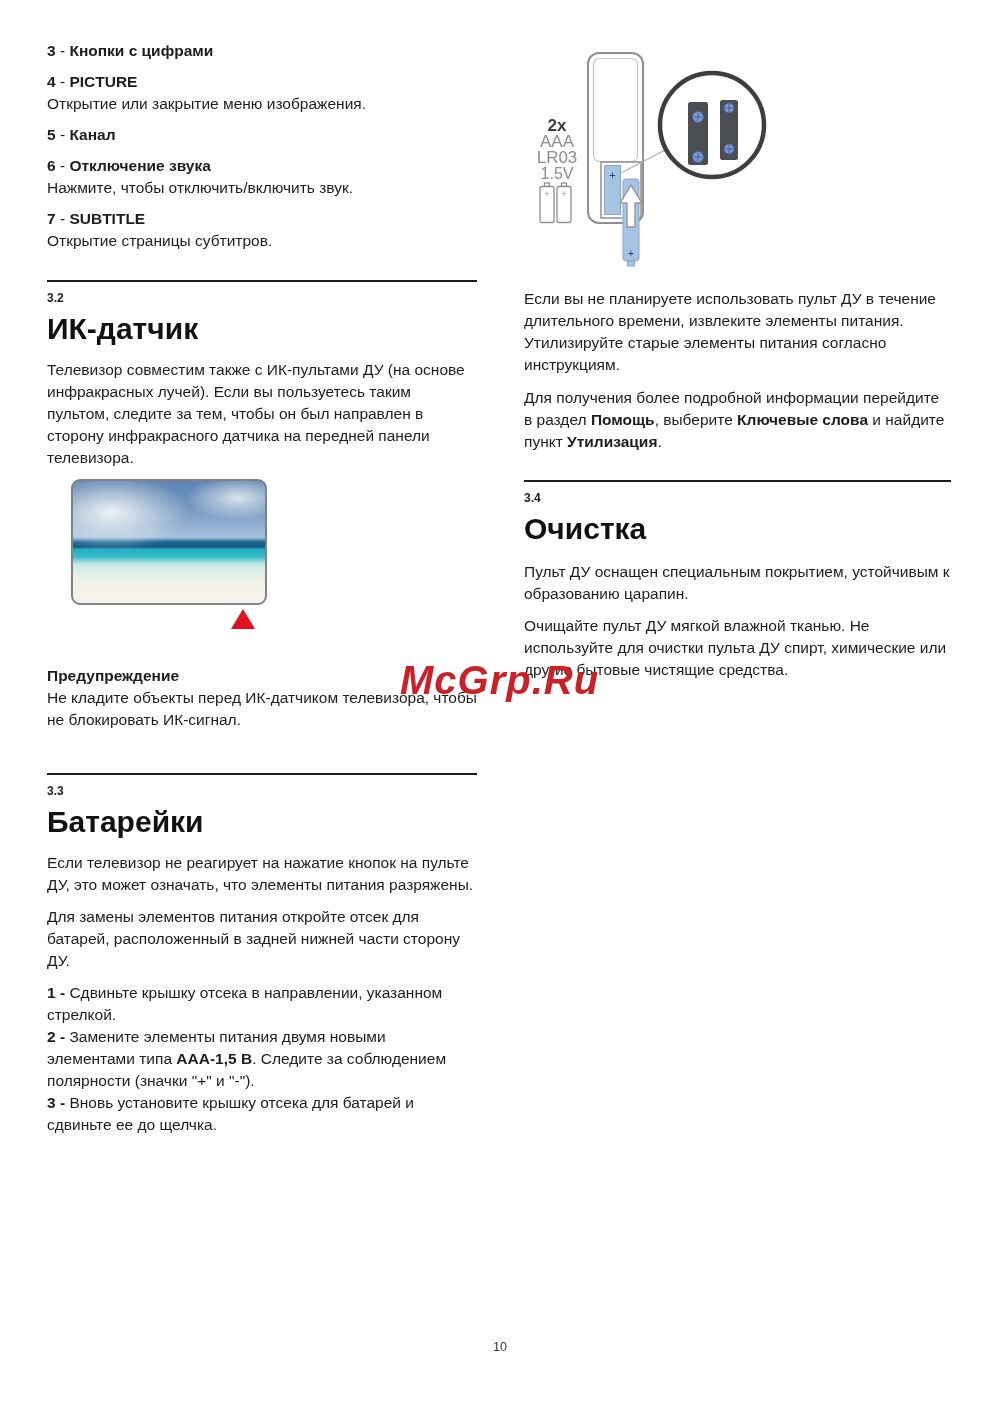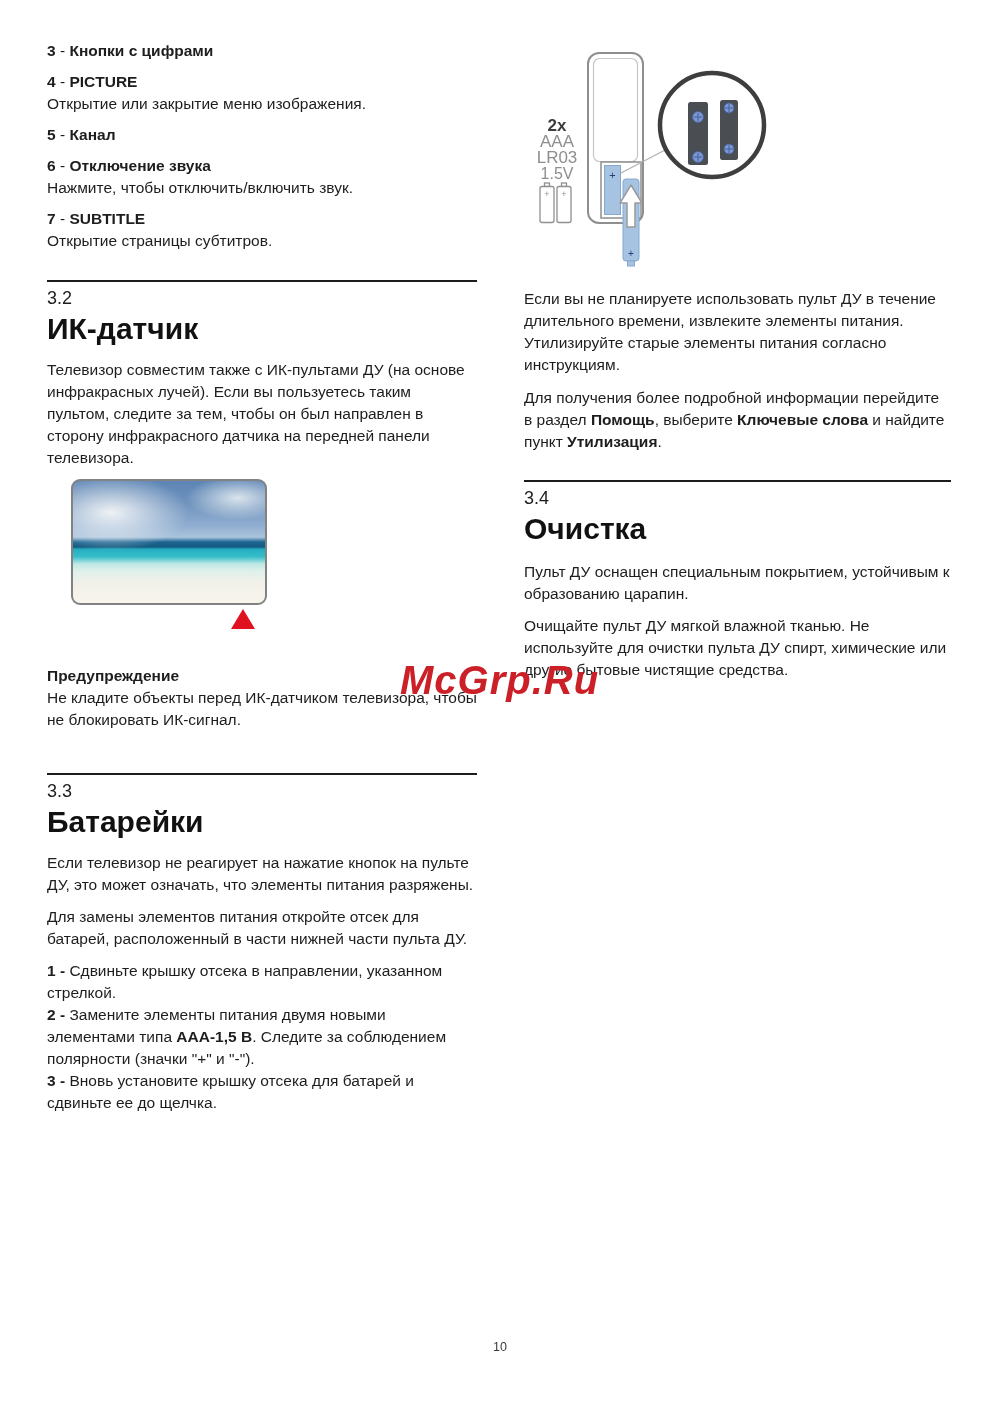--- a/index.html
+++ b/index.html
@@ -13,21 +13,21 @@
   .right-col{left:524px;width:427px;}
   p{margin:0;font-size:15.5px;line-height:22px;}
   b{font-weight:bold;}
   .item{margin-bottom:9px;}
   .item-head{font-weight:bold;}
   .item-head .sep{font-weight:normal;}
   .rule{border:none;border-top:2px solid #1c1c1c;height:0;margin:0;}
   .rule-ir{margin-top:28px;}
   .rule-bat{margin-top:42px;}
   .rule-clean{margin-top:27px;}
-  .sec-num{font-size:18px;margin-top:5px;}
+  .sec-num{font-size:12px;margin-top:5px;font-weight:bold;}
   h2.sec-title{font-size:30px;line-height:36px;font-weight:bold;margin:2px 0 0 0;color:#111;}
   .para{margin-top:12px;}
   .para-tight{margin-top:10px;}
   .tv-image{
     margin:10px 0 0 24px;width:192px;height:122px;
     border:2px solid #828282;border-radius:9px;
     background:
       radial-gradient(ellipse 62% 48% at 20% 26%, rgba(244,246,247,.95) 0%, rgba(244,246,247,0) 65%),
       radial-gradient(ellipse 45% 30% at 86% 14%, rgba(230,237,242,.9) 0%, rgba(230,237,242,0) 60%),
       linear-gradient(180deg,
@@ -91,21 +91,21 @@
   <div class="tv-image"></div>
   <div class="ir-triangle"></div>
 
   <p class="warning-title">Предупреждение</p>
   <p>Не кладите объекты перед ИК-датчиком телевизора, чтобы не блокировать ИК-сигнал.</p>
 
   <div class="rule rule-bat"></div>
   <p class="sec-num">3.3</p>
   <h2 class="sec-title">Батарейки</h2>
   <p class="para">Если телевизор не реагирует на нажатие кнопок на пульте ДУ, это может означать, что элементы питания разряжены.</p>
-  <p class="para-tight">Для замены элементов питания откройте отсек для батарей, расположенный в части нижней части пульта ДУ.</p>
+  <p class="para-tight">Для замены элементов питания откройте отсек для батарей, расположенный в задней нижней части сторону ДУ.</p>
 
   <div class="steps">
     <p><b>1 -</b><span> Сдвиньте крышку отсека в направлении, указанном стрелкой.</span></p>
     <p><b>2 -</b><span> Замените элементы питания двумя новыми элементами типа </span><b>AAA-1,5 В</b><span>. Следите за соблюдением полярности (значки "+" и "-").</span></p>
     <p><b>3 -</b><span> Вновь установите крышку отсека для батарей и сдвиньте ее до щелчка.</span></p>
   </div>
 
 </div>
 
 <div class="col right-col">

